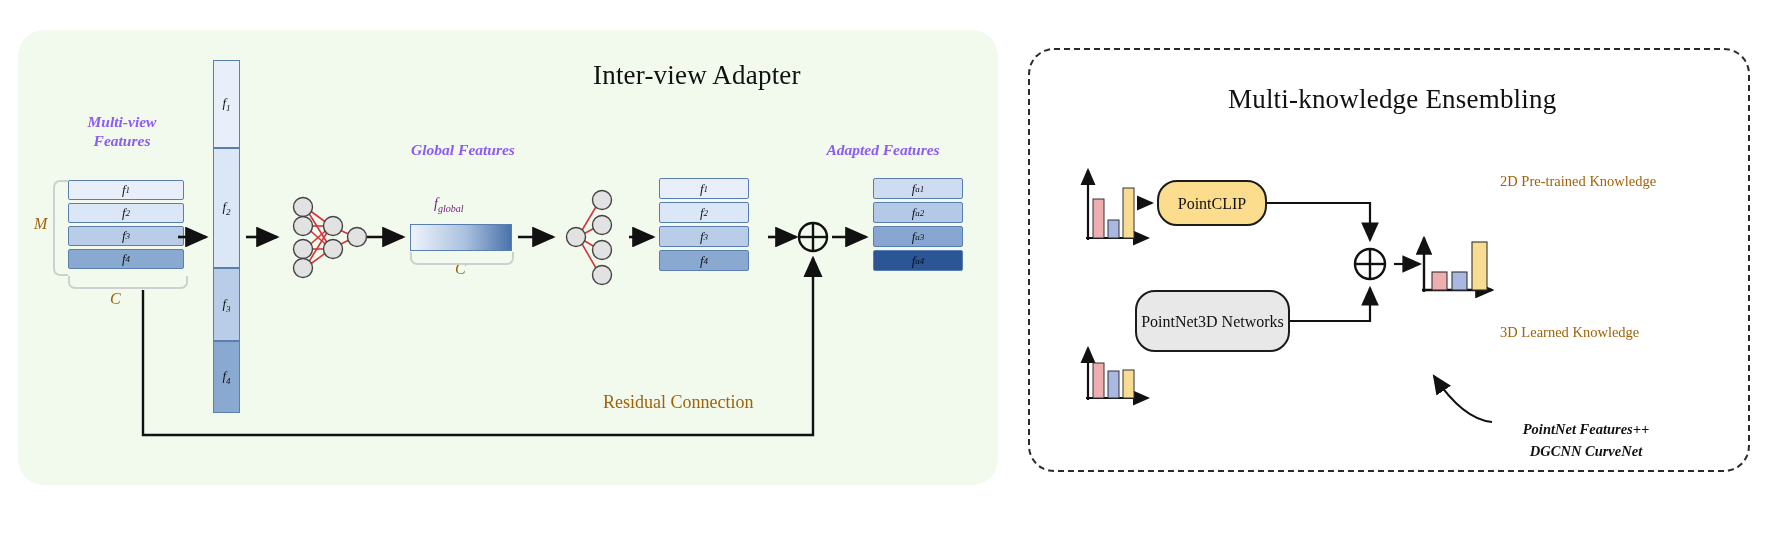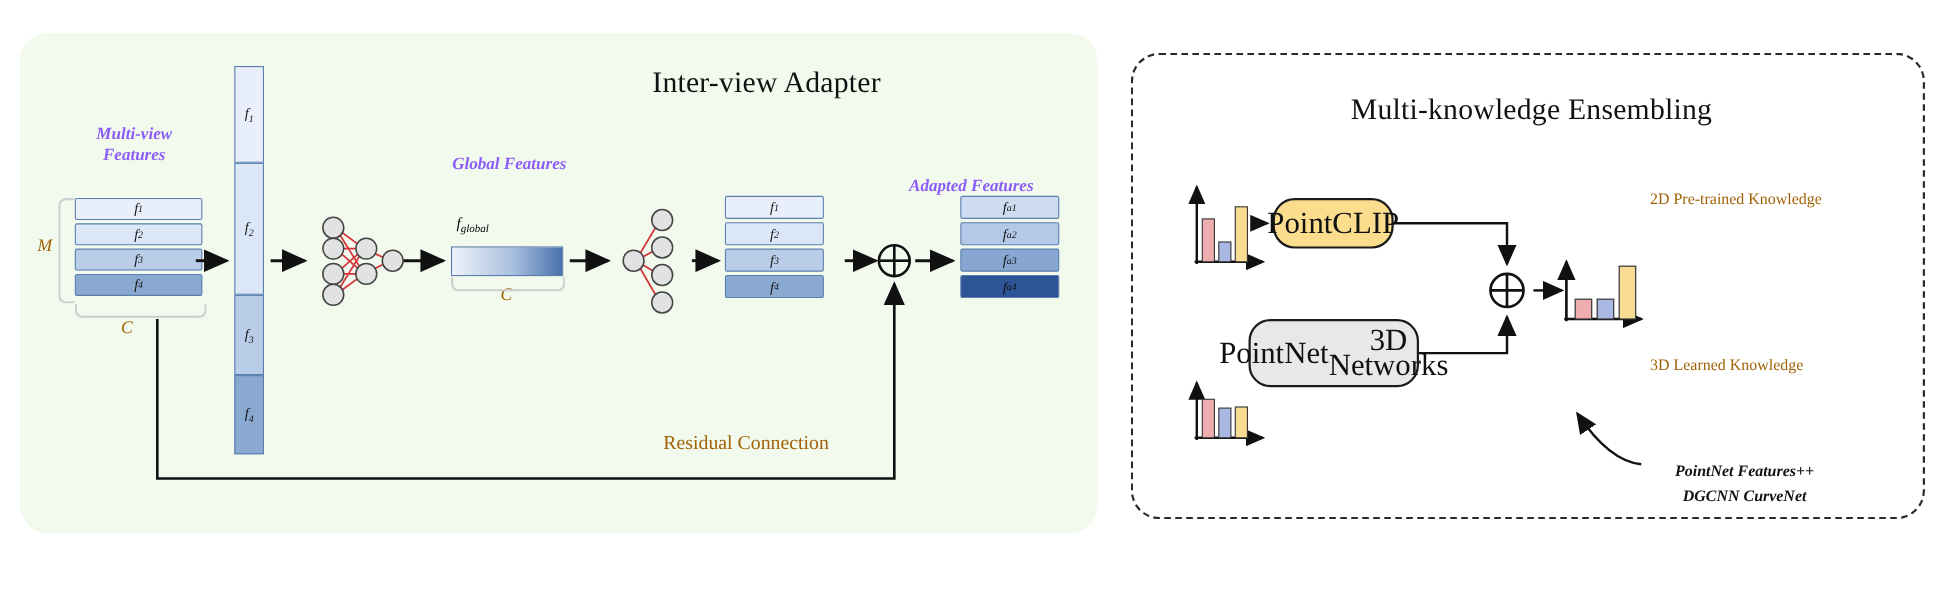--- a/index.html
+++ b/index.html
@@ -21,21 +21,21 @@
   }
   .ttl-l{left:593px;top:60px;}
   .ttl-r{left:1228px;top:84px;font-size:27px;}
 
   .cap{
     position:absolute;font-style:italic;font-weight:bold;font-size:15.5px;
     color:#8b5cf6;white-space:nowrap;text-align:center;line-height:19px;
   }
   .cap-mv{left:62px;top:112px;width:120px;}
   .cap-gf{left:388px;top:140px;width:150px;}
-  .cap-af{left:808px;top:140px;width:150px;margin-top:20px;}
+  .cap-af{left:808px;top:140px;width:150px;}
 
   .grey-lbl{
     position:absolute;color:#a16207;font-size:15.5px;white-space:nowrap;
     font-family:"Liberation Serif","DejaVu Serif",serif;
   }
 
   
   .mv-wrap{position:absolute;left:68px;top:180px;width:116px;}
   .fbox{
     height:20px;margin-bottom:3px;border:1px solid #5a7fae;border-radius:2px;
@@ -66,39 +66,39 @@
   }
   .cseg span{font-style:italic;font-size:13px;color:#111;}
   .cseg span sub{font-size:9px;}
 
   
   .gbar{
     position:absolute;left:410px;top:224px;width:100px;height:25px;
     border:1px solid #5a7fae;
     background:linear-gradient(90deg,#eef3fb 0%,#a9c0de 55%,#4a72ab 100%);
   }
-  .gbar-lbl{position:absolute;left:415px;top:196px;font-style:italic;font-size:14px;color:#000000;}
+  .gbar-lbl{position:absolute;left:434px;top:196px;font-style:italic;font-size:14px;color:#701a75;}
   .gbar-lbl sub{font-size:10px;}
   .brace-gc{
     position:absolute;left:410px;top:252px;width:100px;height:11px;
     border:2px solid #cfcfcf;border-top:none;border-radius:0 0 7px 7px;
   }
 
   
   .stack{position:absolute;width:90px;}
   .stack .fbox{height:21px;margin-bottom:3px;}
 
   
   #ov{position:absolute;left:0;top:0;width:1766px;height:550px;pointer-events:none;}
 
   
   .pill{
     position:absolute;border:2.5px solid #1b1b1b;border-radius:20px;
     display:flex;align-items:center;justify-content:center;text-align:center;
-    font-size:28px;color:#111;line-height:23px;box-sizing:border-box;
+    font-size:16px;color:#111;line-height:23px;box-sizing:border-box;
   }
   .pill-clip{left:1157px;top:180px;width:110px;height:46px;background:#fbdd8d;}
   .pill-3d{left:1135px;top:290px;width:155px;height:62px;background:#e8e8e8;}
 
   .net-names{
     position:absolute;left:1496px;top:418px;width:180px;text-align:center;
     font-style:italic;font-weight:bold;font-size:14.5px;color:#111;line-height:22px;
     white-space:nowrap;
   }
   .kn-2d{left:1500px;top:173px;font-size:14.5px;}

